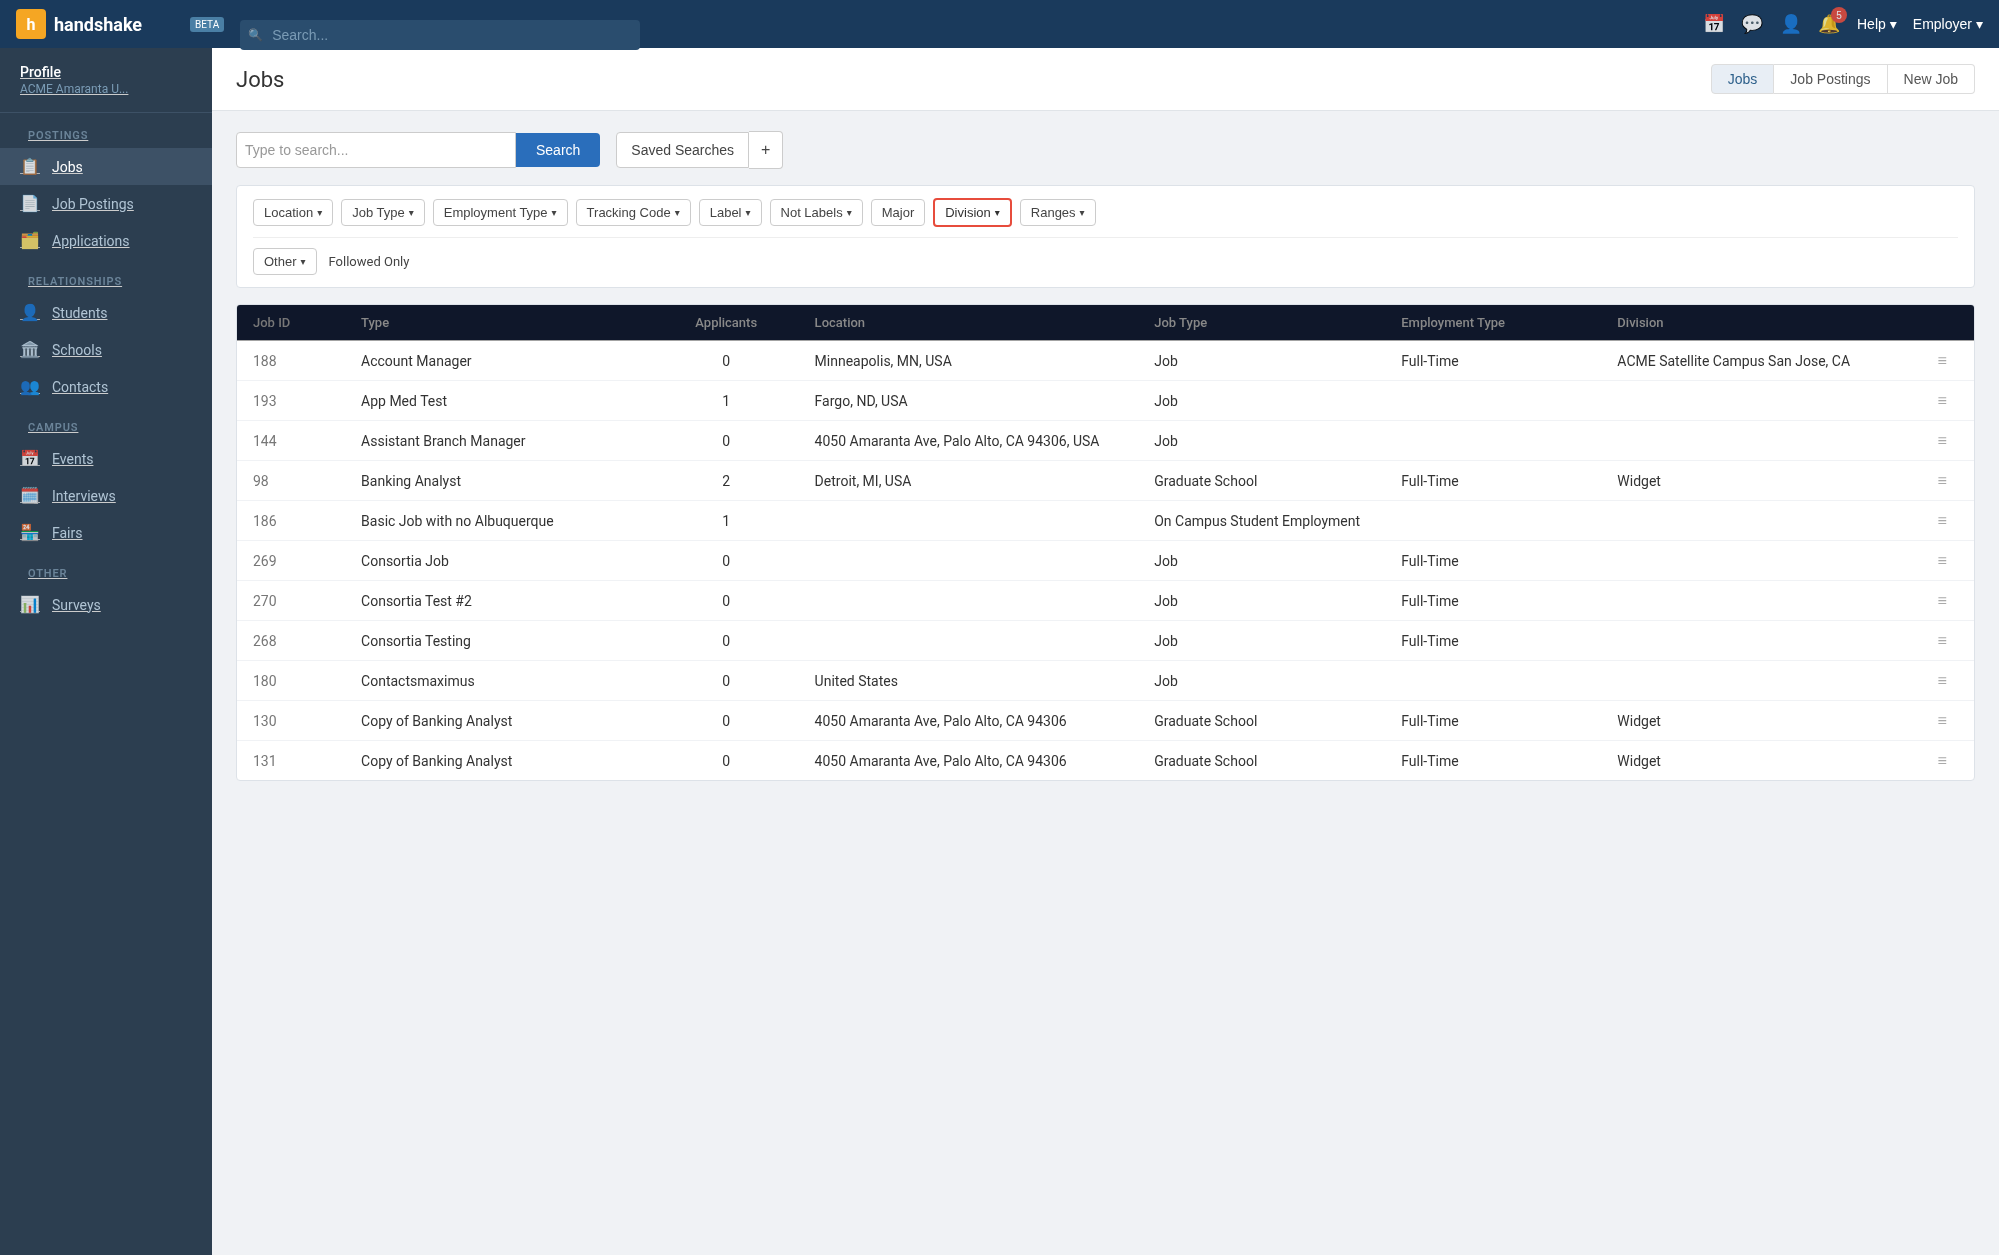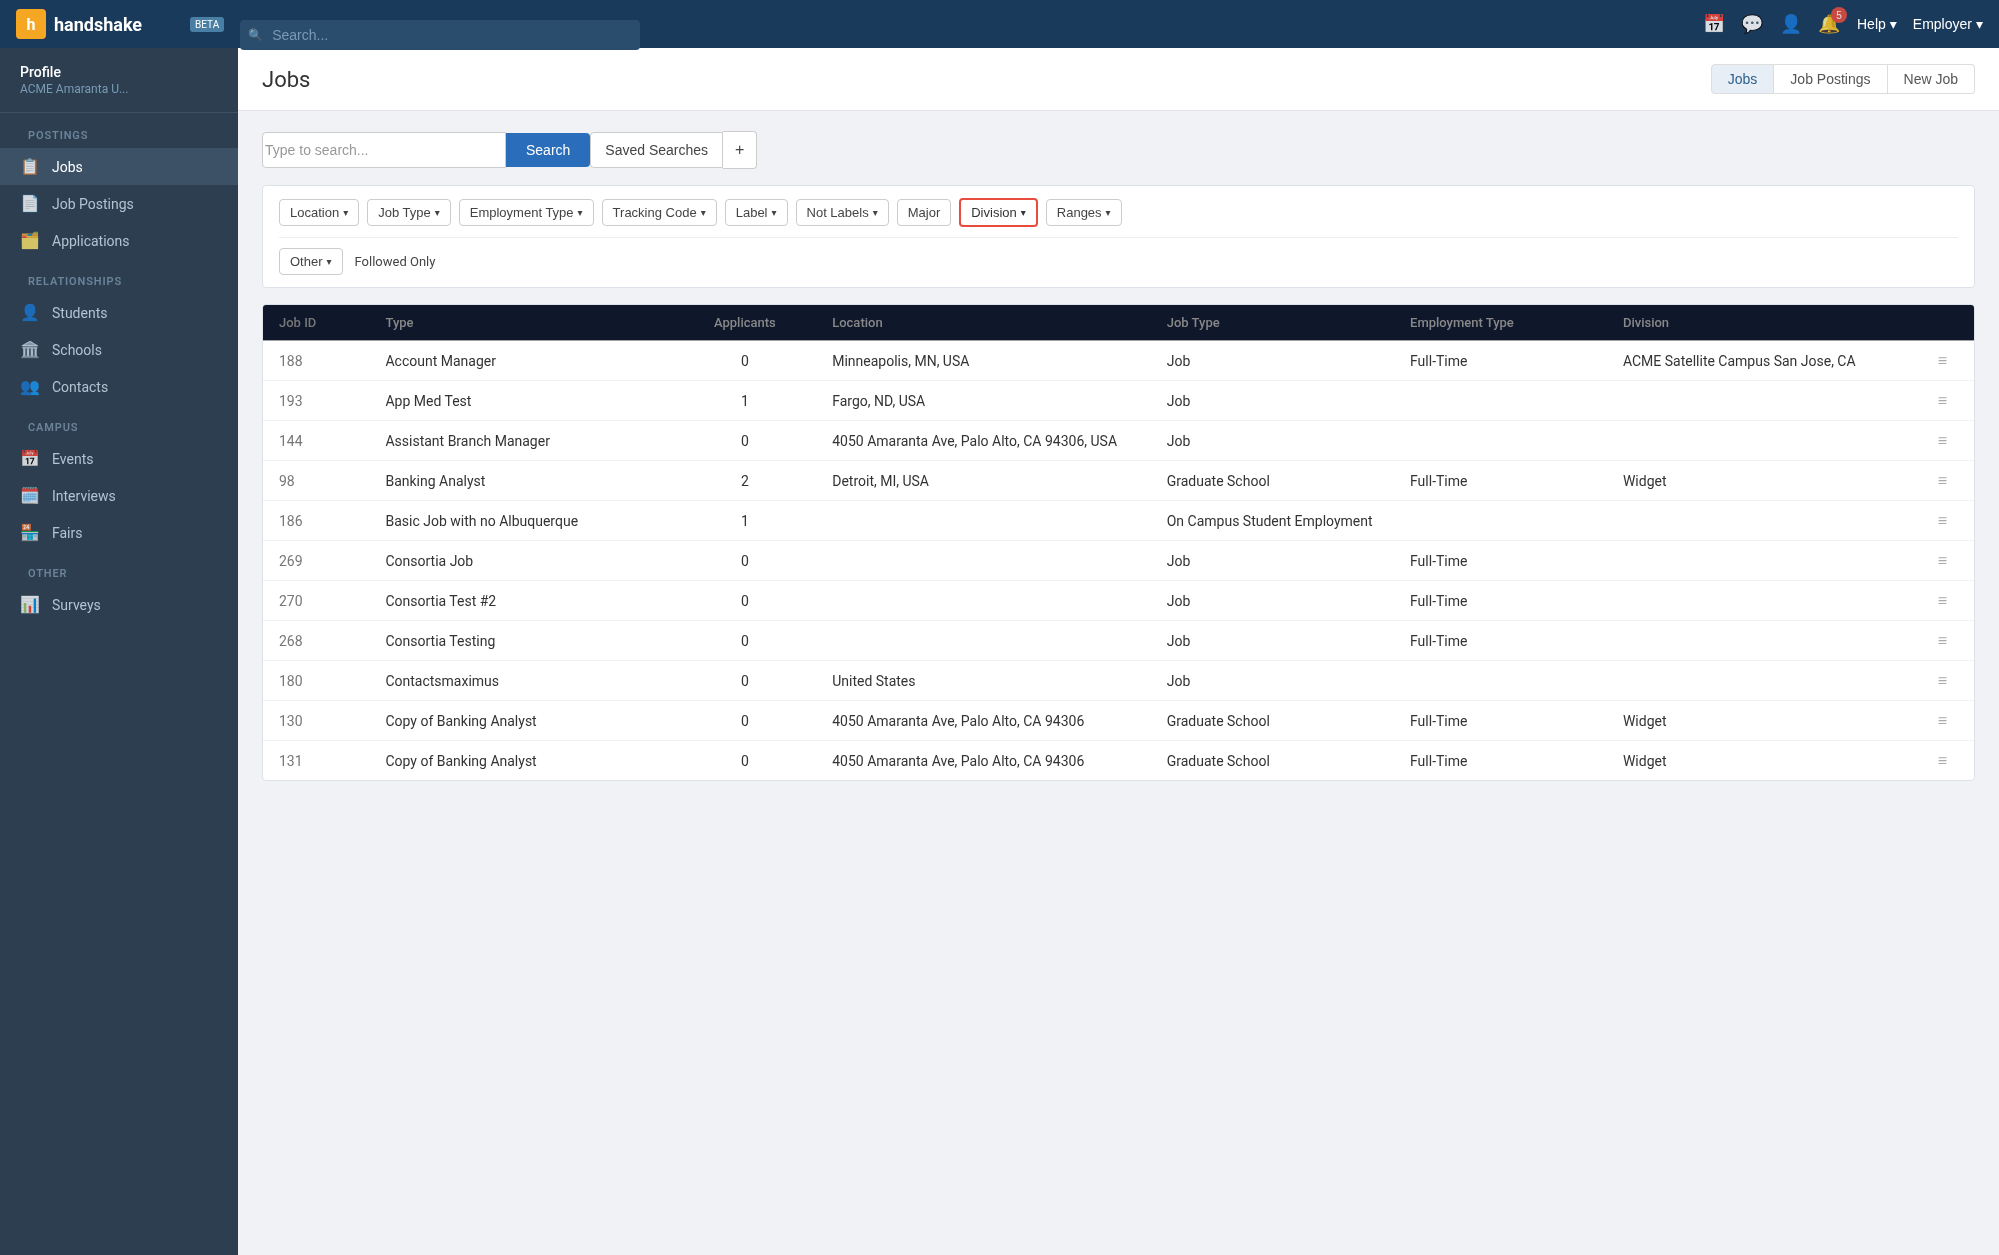--- a/index.html
+++ b/index.html
@@ -116,26 +116,27 @@
 
     
     .layout {
       display: flex;
       flex: 1;
       overflow: hidden;
     }
 
     
     .sidebar {
-      width: 238px;
+      width: 212px;
       background: #2c3e50;
       color: #ccc;
       flex-shrink: 0;
       overflow-y: auto;
       padding-bottom: 20px;
+      text-decoration: underline;
     }
     .sidebar-user {
       padding: 16px 20px;
       border-bottom: 1px solid #3d5166;
     }
     .sidebar-user-name {
       color: white;
       font-size: 14px;
       font-weight: 500;
     }
@@ -209,39 +210,39 @@
     
     .search-bar {
       display: flex;
       align-items: center;
       gap: 0;
       margin-bottom: 16px;
     }
     .search-bar input {
       border: 1px solid #ccc;
       border-radius: 4px 0 0 4px;
-      padding: 9px 2px;
-      font-size: 14px;
-      width: 244px;
+      padding: 9px 8px;
+      font-size: 14px;
+      width: 280px;
       outline: none;
       color: #555;
     }
     .search-bar input::placeholder { color: #999; }
     .btn-search {
       background: #2a6ebb;
       color: white;
       border: none;
       padding: 9px 20px;
       font-size: 14px;
       cursor: pointer;
       border-radius: 0 4px 4px 0;
       font-weight: 500;
     }
     .btn-saved-searches {
-      margin-left: 0;
+      margin-left: 16px;
       background: white;
       border: 1px solid #ccc;
       padding: 9px 14px;
       font-size: 14px;
       cursor: pointer;
       border-radius: 4px 0 0 4px;
       color: #444;
     }
     .btn-plus {
       background: white;

